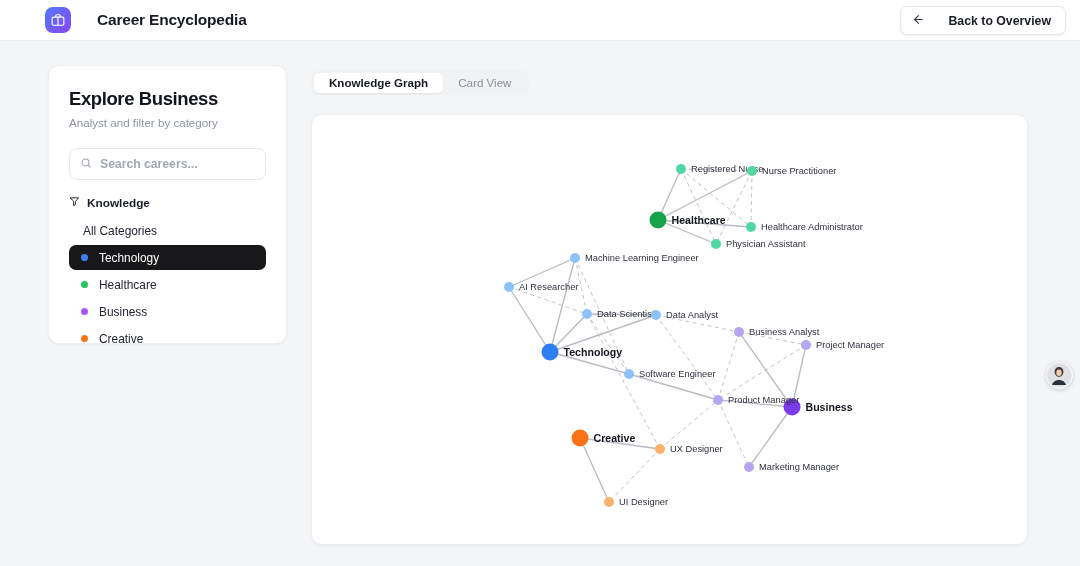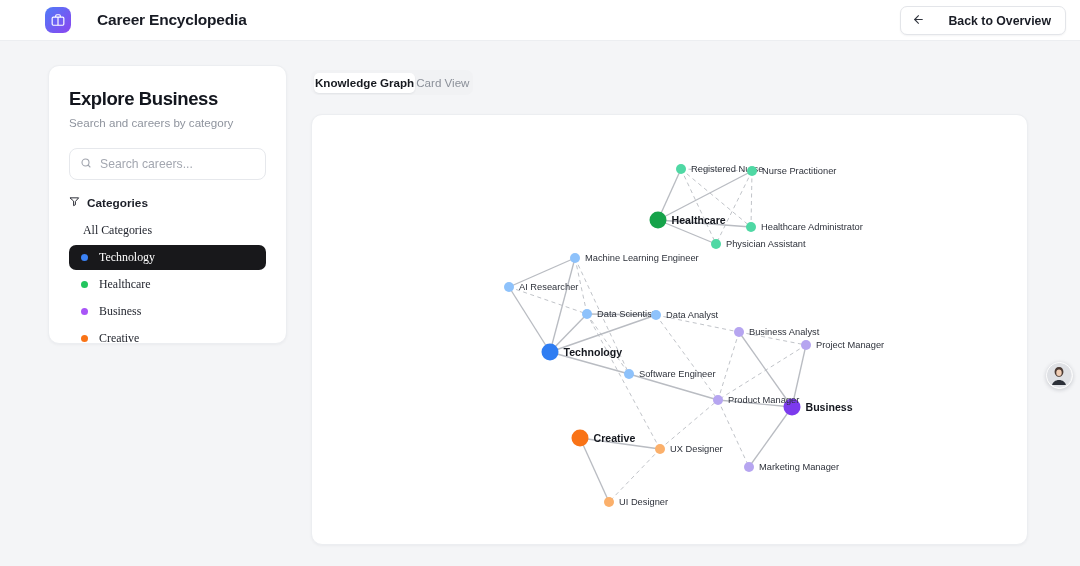--- a/index.html
+++ b/index.html
@@ -46,45 +46,45 @@
   .search-wrap {
     margin-top: 19px; height: 32px;
     border: 1px solid #e6e8ec; border-radius: 8px;
     display: flex; align-items: center; gap: 8px; padding: 0 10px;
     background: #fff;
   }
   .search-input {
     border: none; outline: none; background: transparent;
     font-size: 12.2px; color: #4d7c0f; width: 100%;
     font-family: "Liberation Sans", sans-serif;
+    font-weight: bold;
   }
   .search-input::placeholder { color: #a3a7b0; }
   .cat-head {
     display: flex; align-items: center; gap: 7px;
     margin-top: 16px; font-size: 11.8px; font-weight: bold; color: #1b1e27;
   }
   .cat-list { margin-top: 8px; }
   .cat-item {
     display: flex; align-items: center; gap: 11px;
     height: 25px; padding: 0 12px; border-radius: 7px;
     font-size: 11.9px; color: #23262f; cursor: pointer;
     margin-bottom: 2px;
-    font-family: Liberation Serif, serif;
   }
   .cat-item.active { background: #18181b; color: #ffffff; font-weight: normal; }
   .cat-dot { width: 7px; height: 7px; border-radius: 50%; flex: 0 0 7px; }
   .cat-item.plain { padding-left: 14px; }
   
   .tabs {
     position: absolute; left: 311px; top: 70px;
     height: 25px; background: #f1f2f4; border-radius: 7px;
     display: flex; align-items: center; padding: 3px;
   }
   .tab {
-    height: 20px; padding: 0 1px; border-radius: 5px;
+    height: 20px; padding: 0 15px; border-radius: 5px;
     display: flex; align-items: center;
     font-size: 11.6px; color: #8b9099; cursor: pointer;
   }
   .tab.active { background: #ffffff; color: #16191f; font-weight: bold; box-shadow: 0 1px 2px rgba(16,24,40,.07); }
   
   .graph-panel {
     position: absolute; left: 311px; top: 114px;
     width: 717px; height: 431px;
     background: #ffffff; border: 1px solid #eceef1; border-radius: 11px;
     box-shadow: 0 1px 3px rgba(16,24,40,.045);
@@ -125,39 +125,39 @@
         <path d="M19 12H5"></path>
           <path d="M12 19l-7-7 7-7"></path>
       </svg>
     </span>
     <span>Back to Overview</span>
   </div>
 </div>
 
 <div class="sidebar">
   <div class="sb-title">Explore Business</div>
-  <div class="sb-sub">Search and careers by category</div>
+  <div class="sb-sub">Analyst and filter by category</div>
 
   <div class="search-wrap">
     <span>
       <svg width="12" height="12" viewBox="0 0 24 24" fill="none" stroke="#a0a4ad" stroke-width="2.2" stroke-linecap="round">
         <circle cx="11" cy="11" r="7"></circle>
           <path d="M20 20l-3.6-3.6"></path>
       </svg>
     </span>
     <input class="search-input" type="text" placeholder="Search careers..." style="">
   </div>
 
   <div class="cat-head">
     <span>
       <svg width="11" height="11" viewBox="0 0 24 24" fill="none" stroke="#1b1e27" stroke-width="2" stroke-linecap="round" stroke-linejoin="round">
         <path d="M3 4h18l-7 8v7l-4 2v-9z"></path>
       </svg>
     </span>
-    <span>Categories</span>
+    <span>Knowledge</span>
   </div>
 
   <div class="cat-list">
     <div class="cat-item plain">
       <span>All Categories</span>
     </div>
     <div class="cat-item active">
       <span class="cat-dot" style="background:#3b82f6"></span>
       <span>Technology</span>
     </div>

